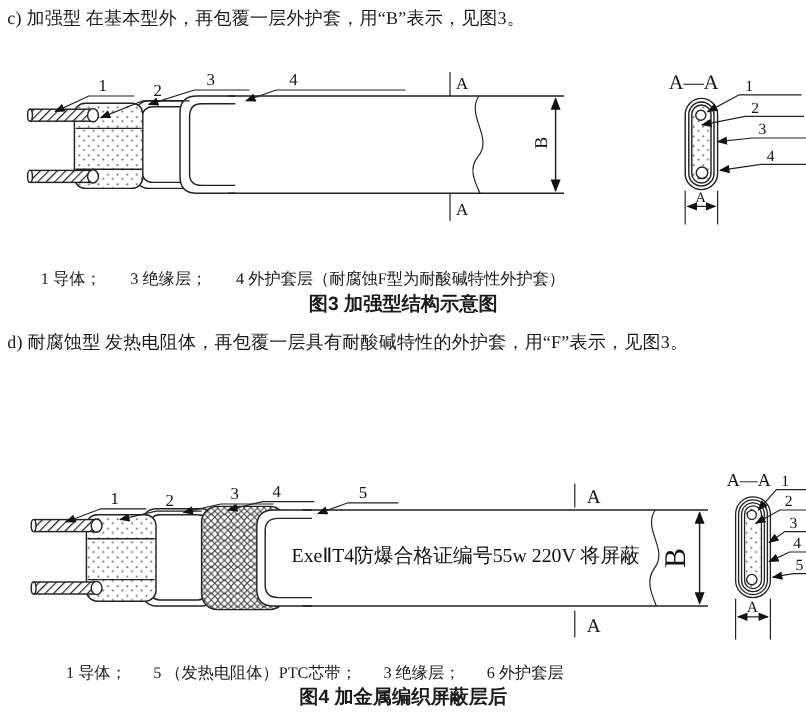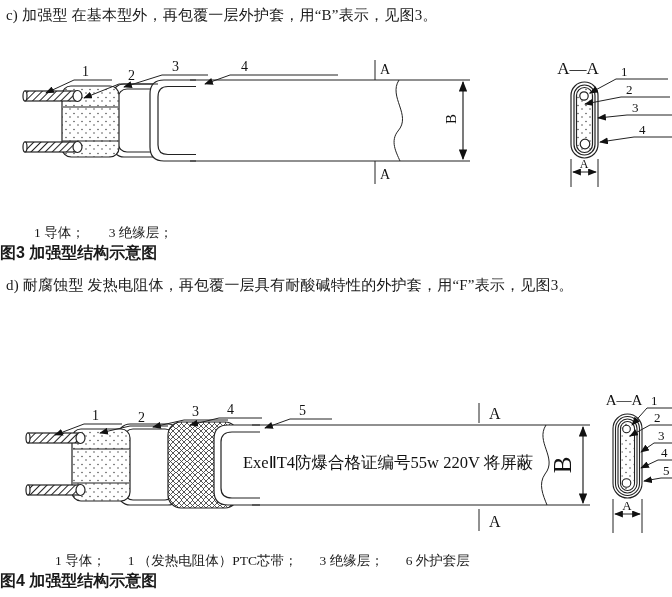--- a/index.html
+++ b/index.html
@@ -1,20 +1,20 @@
 <!DOCTYPE html>
 <html><head>
 <meta charset="utf-8">
 <style>
   html,body{margin:0;padding:0;background:#fff;}
   .page{position:relative;width:672px;height:597px;background:#ffffff;overflow:hidden;
         font-family:"Liberation Serif",serif;color:#1a1a1a;}
   .para{position:absolute;left:6px;margin:0;font-size:15px;letter-spacing:0.2px;white-space:nowrap;}
   .legend{position:absolute;left:0;width:672px;display:flex;font-size:13.5px;white-space:nowrap;}
-  .figtitle{position:absolute;left:0;width:640px;text-align:left;font-weight:bold;
+  .figtitle{position:absolute;left:16px;width:640px;text-align:center;font-weight:bold;
             font-size:16px;font-family:"Liberation Sans",sans-serif;}
   svg{position:absolute;left:0;}
   svg text{font-family:"Liberation Serif",serif;fill:#111;}
   .lbl{font-size:14px;}
   .seclbl{font-size:13px;}
 </style>
 </head>
 <body>
 
 <div class="page">
@@ -101,20 +101,21 @@
       <text class="seclbl" x="621" y="21">1</text>
       <text class="seclbl" x="626" y="39">2</text>
       <text class="seclbl" x="632" y="57">3</text>
       <text class="seclbl" x="639" y="79">4</text>
     </g>
   </svg>
 
   <div class="legend" style="top:224px;padding-left:34px;gap:24px">
     <span>1 导体；</span>
     <span>3 绝缘层；</span>
+    <span>4 外护套层（耐腐蚀F型为耐酸碱特性外护套）</span>
   </div>
   <div class="figtitle" style="top:243px">图3 加强型结构示意图</div>
 
   <p class="para" style="top:276px">d) 耐腐蚀型 发热电阻体，再包覆一层具有耐酸碱特性的外护套，用“F”表示，见图3。</p>
 
   <svg style="top:390px" width="672" height="156" viewBox="0 0 672 156">
     <defs>
       <pattern id="h4" patternUnits="userSpaceOnUse" width="5" height="5" patternTransform="rotate(45)">
         <rect width="5" height="5" fill="#fff"></rect>
         <line x1="0" y1="0" x2="0" y2="5" stroke="#222" stroke-width="2"></line>
@@ -206,19 +207,19 @@
       <text class="seclbl" x="651" y="15">1</text>
       <text class="seclbl" x="654" y="32">2</text>
       <text class="seclbl" x="658" y="50">3</text>
       <text class="seclbl" x="661" y="67">4</text>
       <text class="seclbl" x="663" y="85">5</text>
     </g>
   </svg>
 
   <div class="legend" style="top:552px;padding-left:55px;gap:22px">
     <span>1 导体；</span>
-    <span>1 （发热电阻体）PTC芯带；</span>
+    <span>5 （发热电阻体）PTC芯带；</span>
     <span>3 绝缘层；</span>
     <span>6 外护套层</span>
   </div>
-  <div class="figtitle" style="top:571px">图4 加强型结构示意图</div>
+  <div class="figtitle" style="top:571px">图4 加金属编织屏蔽层后</div>
 
 </div>
 
 </body></html>

